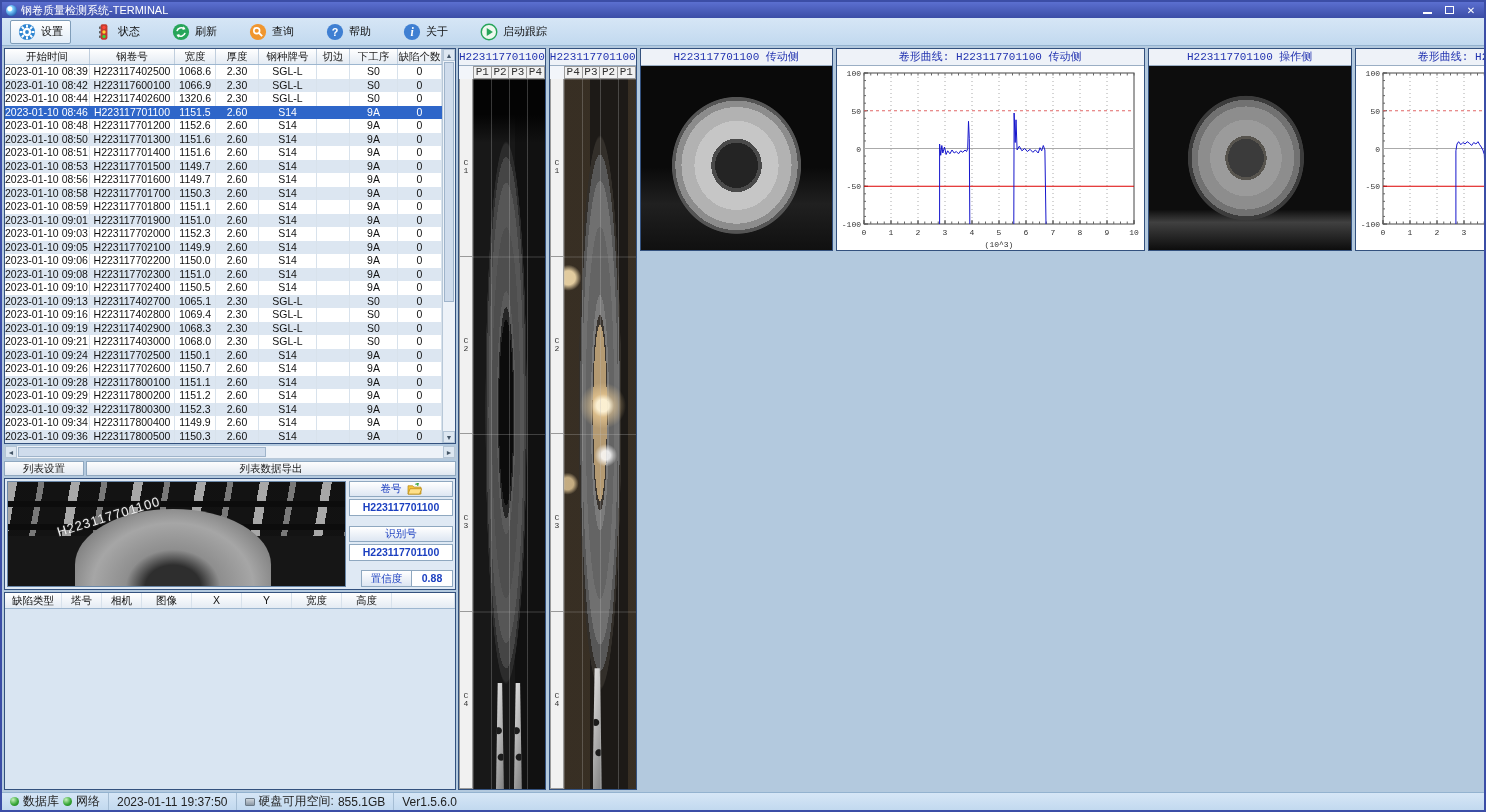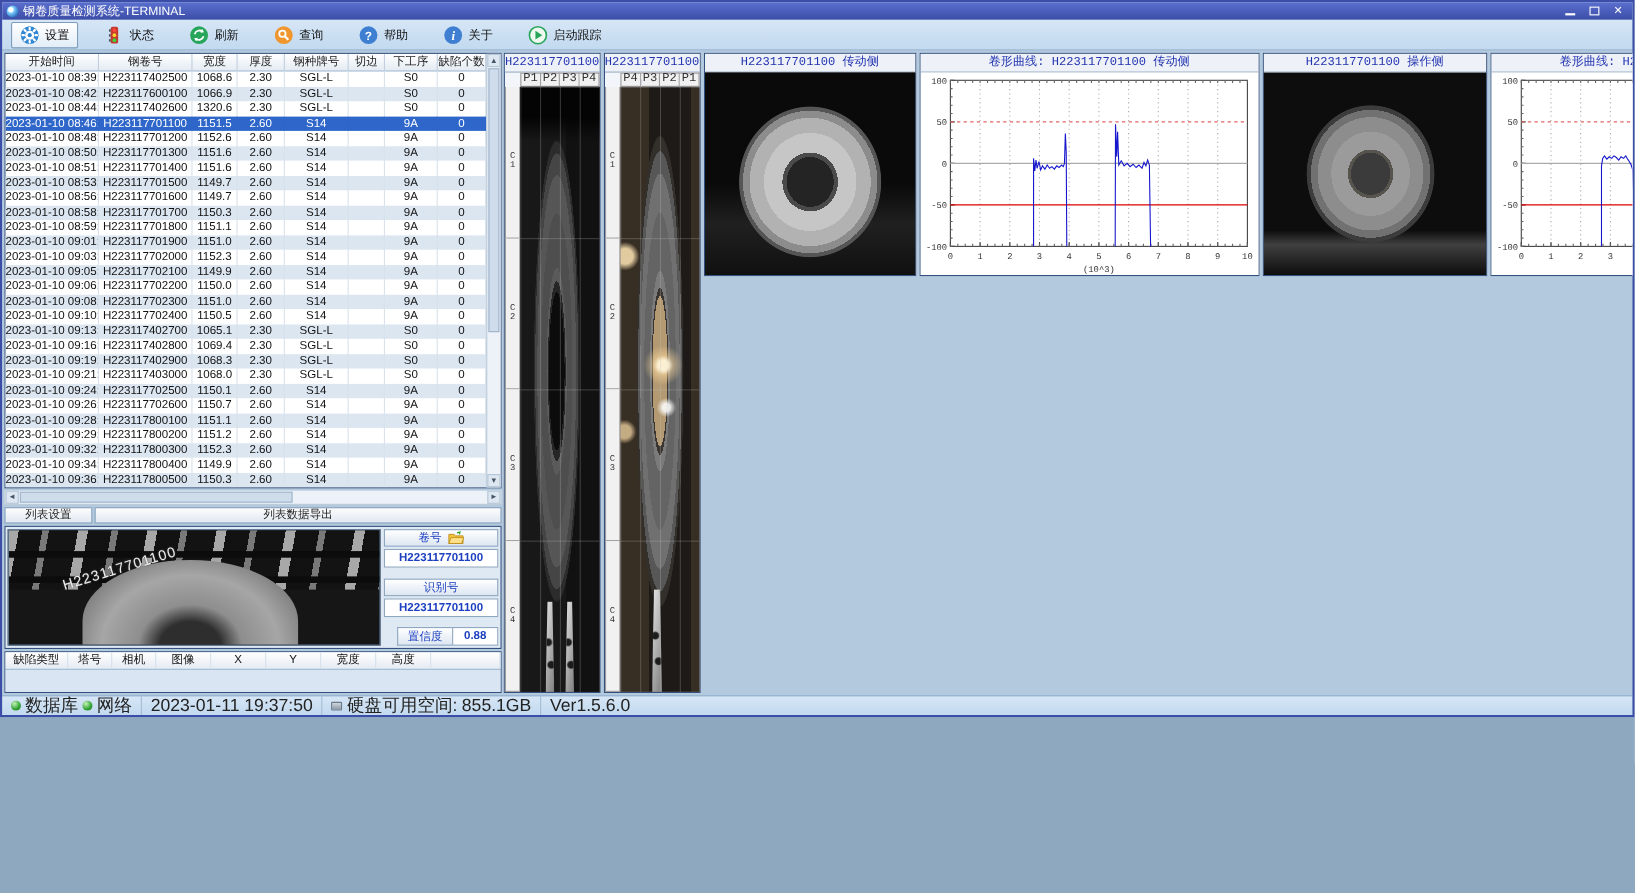--- a/index.html
+++ b/index.html
@@ -1,17 +1,17 @@
 <!DOCTYPE html>
 <html><head>
 <meta charset="utf-8">
 <style>
   html,body{margin:0;padding:0;background:#8ea8c0;}
   *{box-sizing:border-box;}
-  .window{width:1486px;height:652px;border:2px solid #3b4da6;display:flex;flex-direction:column;
+  .window{width:1486px;height:812px;border:2px solid #3b4da6;display:flex;flex-direction:column;
     background:#b3c9de;font-family:"Liberation Sans","DejaVu Sans",sans-serif;overflow:hidden;}
 
   
   .titlebar{height:16px;background:linear-gradient(#5b6fd0,#3b4da6);display:flex;align-items:center;
     color:#fff;font-size:11px;padding:0 4px;gap:4px;flex:0 0 auto;}
   .app-icon{width:11px;height:11px;border-radius:50%;background:radial-gradient(circle at 35% 35%,#fff 0 2px,#7fd0ff 3px,#1f5fb0 8px);}
   .tb-title{flex:1;white-space:nowrap;overflow:hidden;}
   .win-btns{display:flex;gap:8px;align-items:center;margin-right:2px;}
   .wb{width:14px;height:12px;display:flex;align-items:center;justify-content:center;color:#fff;font-size:10px;cursor:default;}
   .wb-min{border-bottom:2px solid #fff;height:8px;width:9px;}
@@ -127,21 +127,21 @@
   .simg-drive{background:
     radial-gradient(ellipse 40% 44% at 50% 54%, #242424 0 28%, #4a4a4a 28% 33%, #c6c6c6 33% 55%, #b2b2b2 55% 72%, #8c8c8c 72% 80%, #555 80% 84%, rgba(12,12,12,0) 85%),
     linear-gradient(#0a0a0a 0 55%,#202020 75%,#101010),#0c0c0c;}
   .simg-op{background:
     radial-gradient(ellipse 34% 40% at 48% 50%, #3b3b3b 0 26%, #57544e 26% 30%, #9b9b9b 30% 52%, #8d8d8d 52% 70%, #717171 70% 79%, #3c3c3c 79% 84%, rgba(13,13,13,0) 85%),
     radial-gradient(circle at 66% 48%, rgba(230,210,170,.45) 0 6%, rgba(230,210,170,0) 11%),
     linear-gradient(rgba(0,0,0,0) 0 78%, rgba(160,160,160,.35) 85%, rgba(0,0,0,0)),#0d0d0d;}
 
   
   .statusbar{height:18px;background:linear-gradient(#d6e6f6,#c2d9ef);border-top:1px solid #93b2cf;
-    display:flex;align-items:center;font-size:16px;color:#222;flex:0 0 auto;}
+    display:flex;align-items:center;font-size:12px;color:#222;flex:0 0 auto;}
   .seg{display:flex;align-items:center;gap:4px;padding:0 8px;height:100%;border-right:1px solid #a5bdd4;}
   .seg:last-child{border-right:none;}
   .ball{width:9px;height:9px;border-radius:50%;background:radial-gradient(circle at 35% 30%,#c6f2bc,#39a839 55%,#157015);}
   .disk{width:10px;height:8px;background:linear-gradient(#cfd6dd,#8b98a5);border:1px solid #6b7a88;border-radius:1px;}
 </style>
 </head>
 <body>
 
 <div class="window">
 

